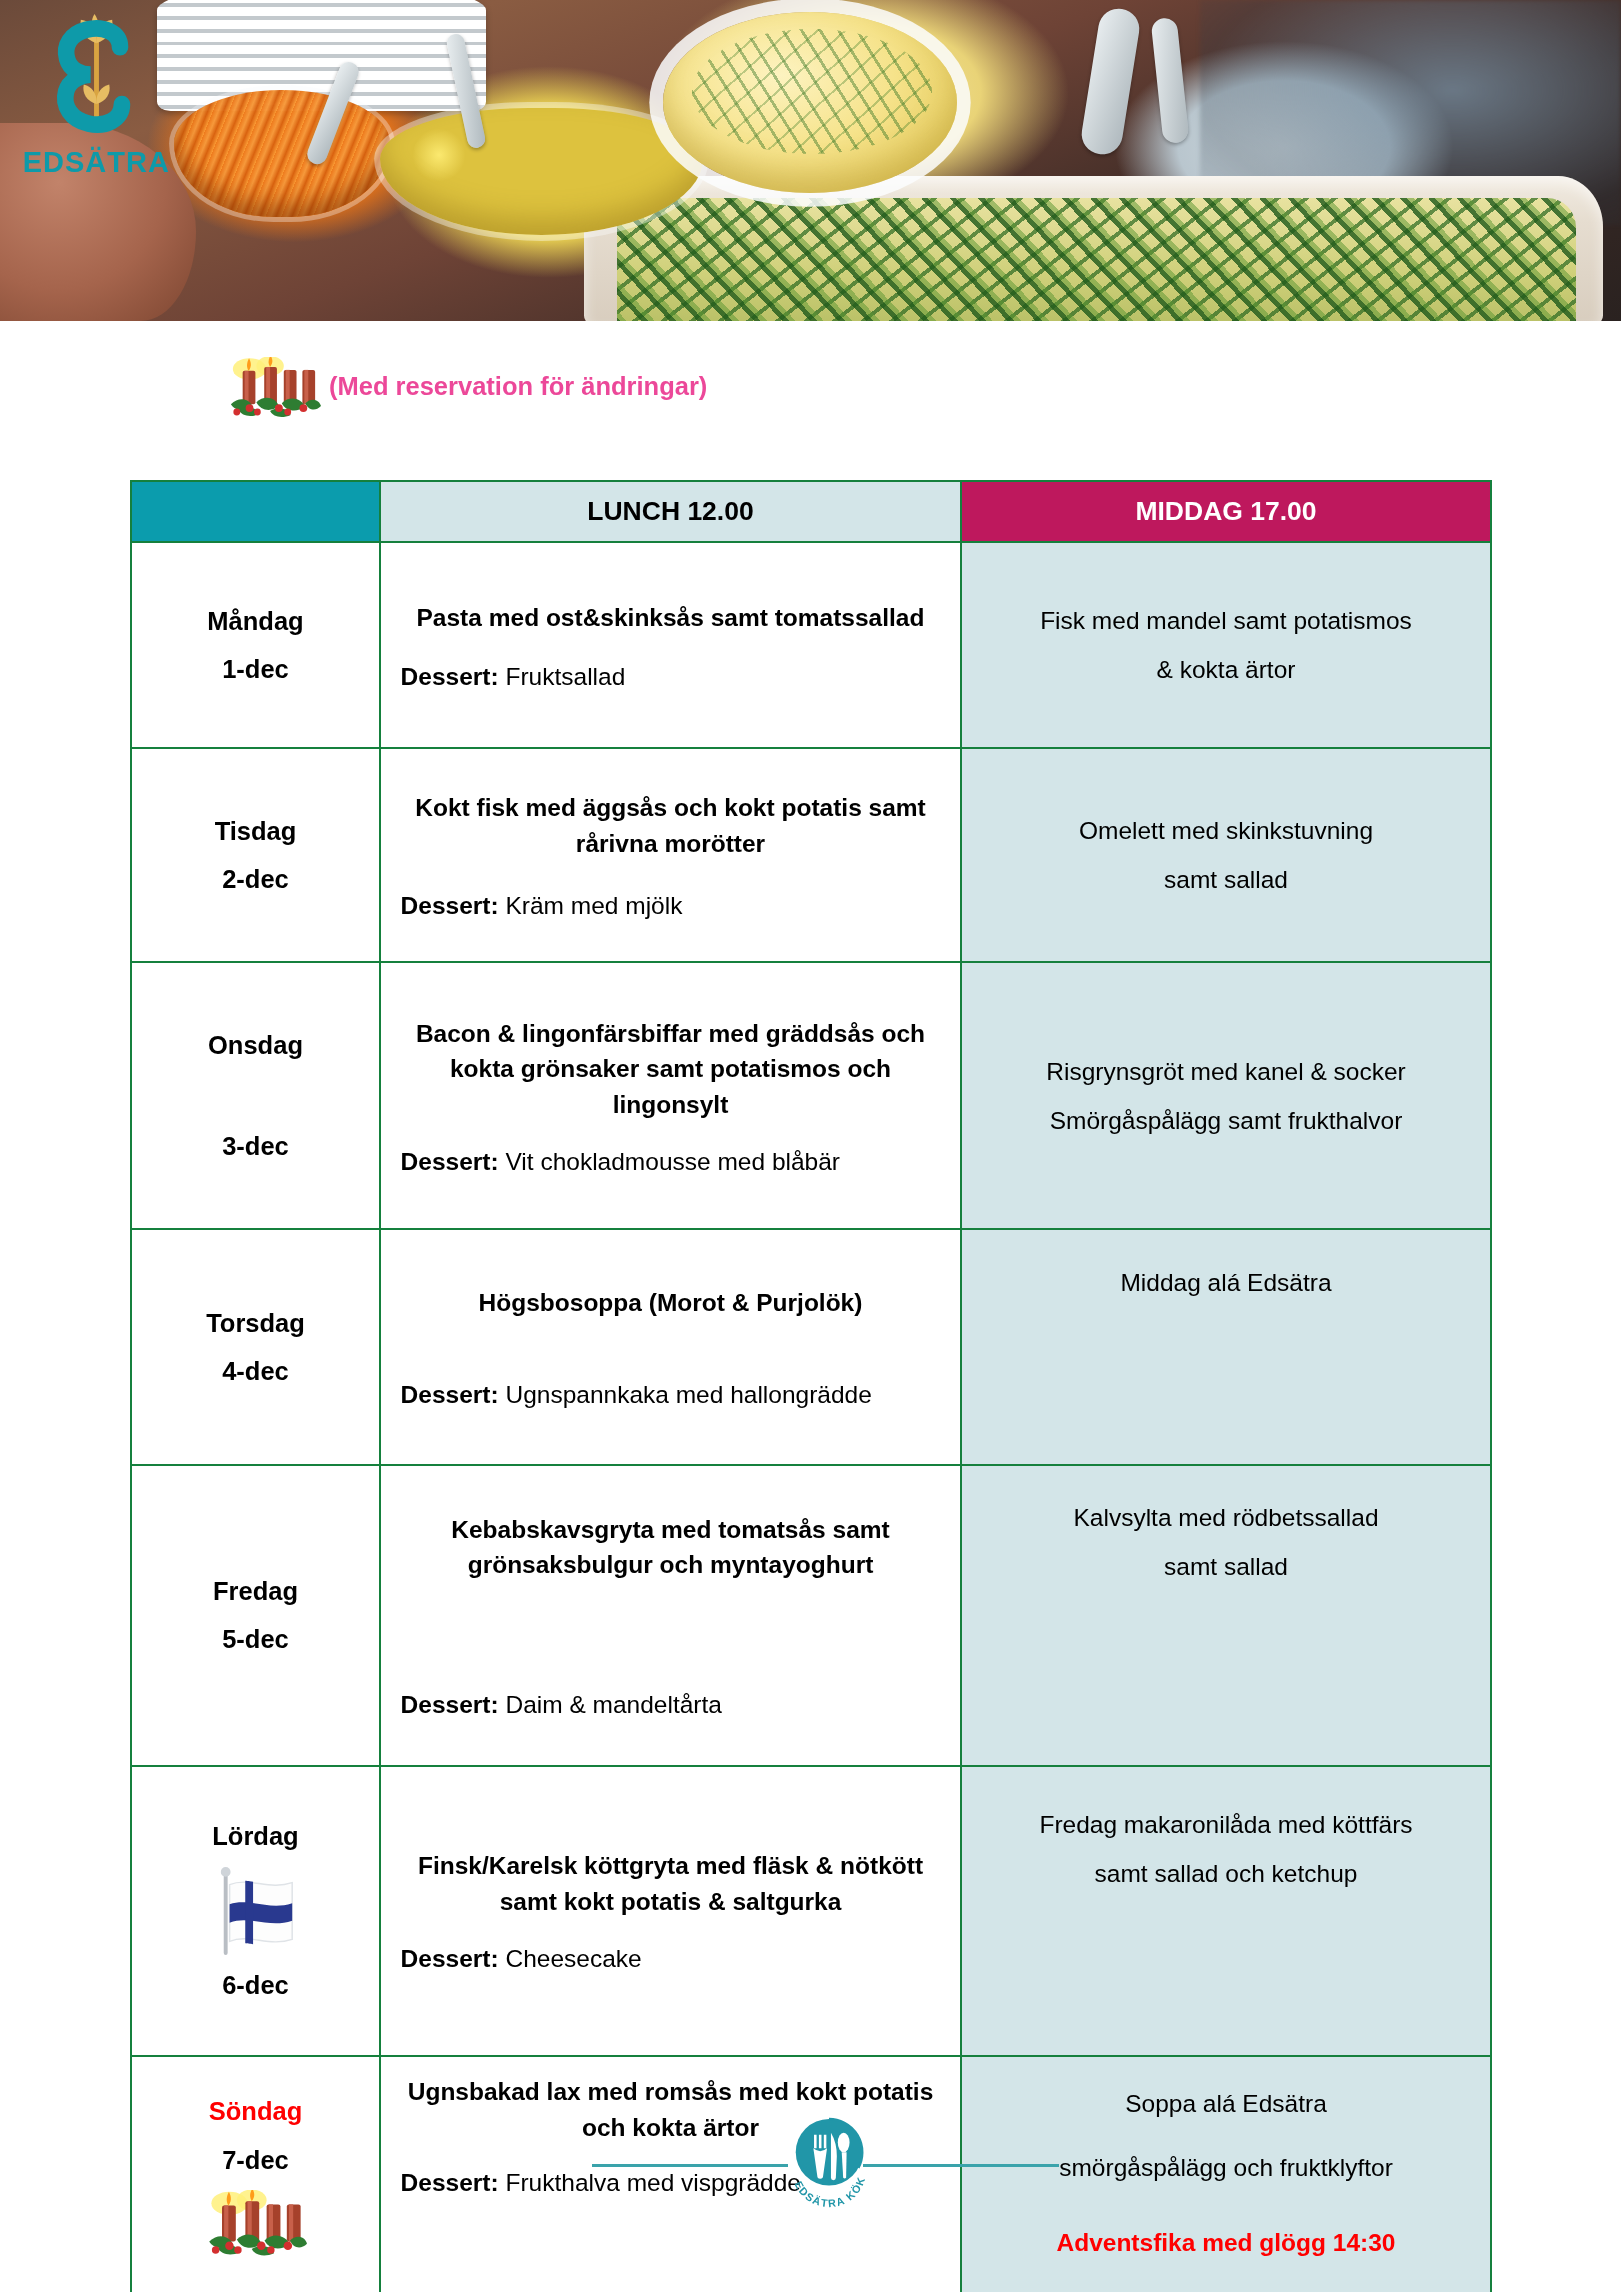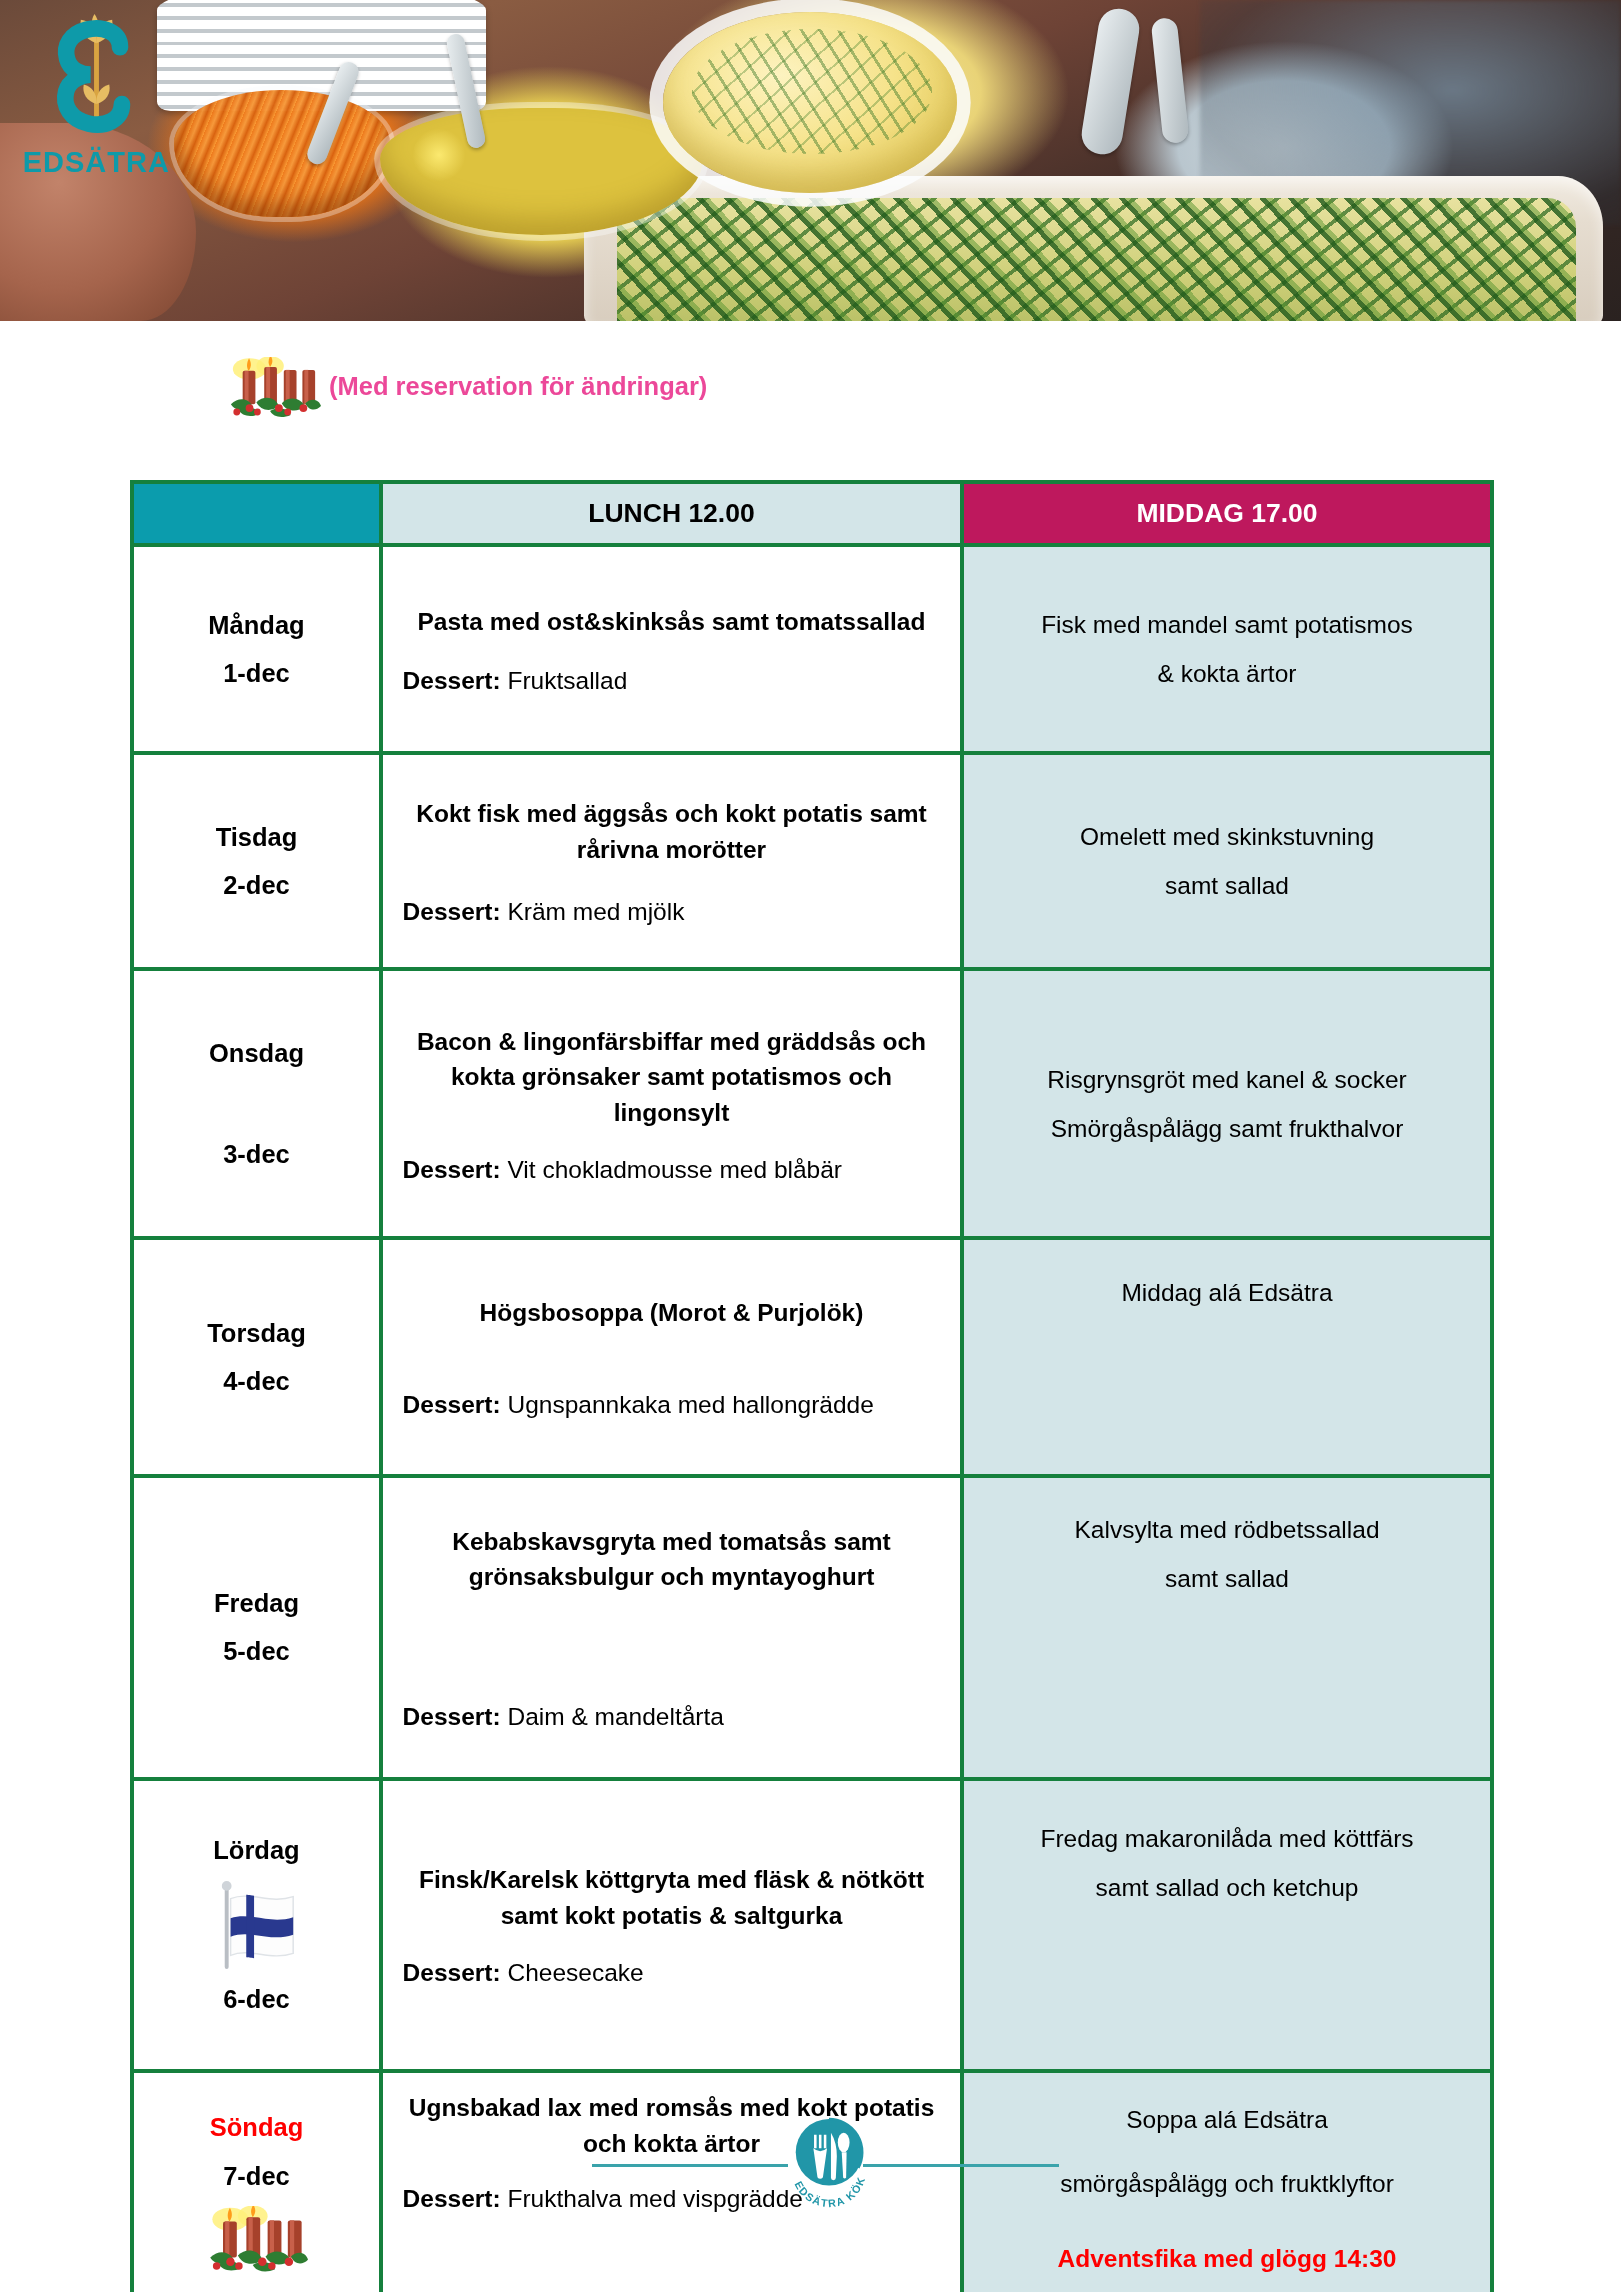--- a/index.html
+++ b/index.html
@@ -189,21 +189,21 @@
   
   .menu-table {
     position: absolute;
     left: 130px;
     top: 480px;
     width: 1360px;
     border-collapse: collapse;
     table-layout: fixed;
   }
   .menu-table td, .menu-table th {
-    border: 4px solid #15803d;
+    border: 2px solid #15803d;
     vertical-align: middle;
     padding: 0;
     margin-top: 32px;
   }
   col.c-day   { width: 249px; }
   col.c-lunch { width: 581px; }
   col.c-dinner{ width: 530px; }
 
   thead th {
     height: 59px;

